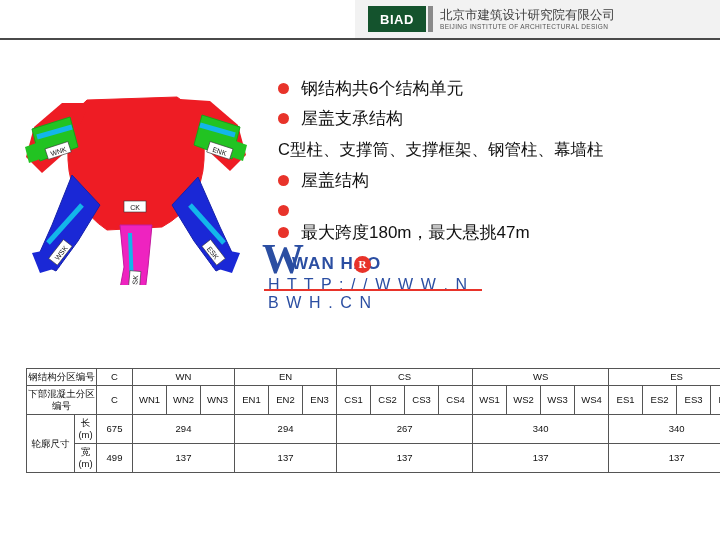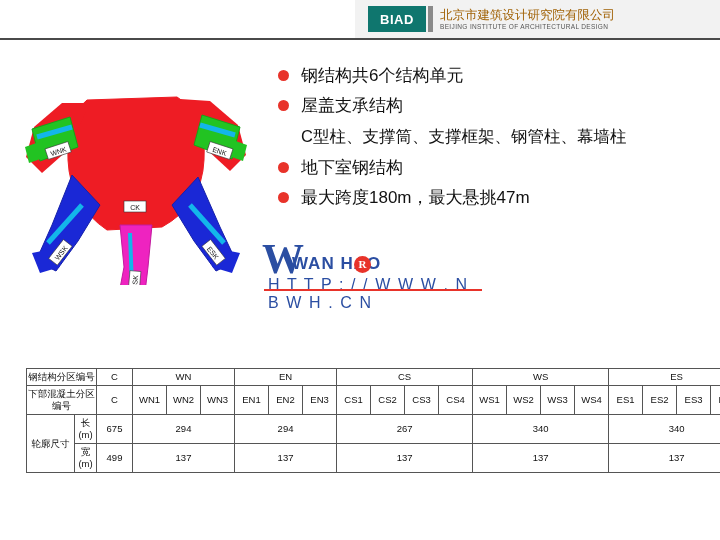--- a/index.html
+++ b/index.html
@@ -30,21 +30,21 @@
     width: 365px;
     height: 38px;
     background: #f2f2f2;
   }
   .biad-logo {
     position: absolute;
     top: 6px;
     left: 368px;
     width: 58px;
     height: 26px;
-    background: #0f766e;
+    background: #14532d;
     color: #ffffff;
     font-size: 13px;
     font-weight: bold;
     letter-spacing: 0.5px;
     display: flex;
     align-items: center;
     justify-content: center;
     font-family: "Liberation Sans", sans-serif;
   }
   .biad-bar {
@@ -53,21 +53,21 @@
     left: 428px;
     width: 5px;
     height: 26px;
     background: #8a8a8a;
   }
   .biad-cn {
     position: absolute;
     top: 7px;
     left: 440px;
     font-size: 12.5px;
-    color: #a16207;
+    color: #404040;
     font-family: "Liberation Sans", sans-serif;
     white-space: nowrap;
   }
   .biad-en {
     position: absolute;
     top: 23px;
     left: 440px;
     font-size: 6.5px;
     color: #555555;
     letter-spacing: 0.35px;
@@ -89,21 +89,21 @@
     top: 55px;
     left: 12px;
     width: 250px;
     height: 230px;
   }
   .figure svg { display: block; }
 
   
   .bullets {
     position: absolute;
-    top: 63px;
+    top: 76px;
     left: 278px;
     width: 430px;
   }
   .bullet-row {
     display: flex;
     align-items: flex-start;
     margin-bottom: 4px;
   }
   .dot {
     width: 11px;
@@ -114,21 +114,20 @@
     margin-right: 12px;
     flex: 0 0 auto;
   }
   .btext {
     font-size: 17px;
     color: #111111;
     line-height: 26px;
     font-family: "Liberation Sans", sans-serif;
   }
   .sub-row {
-    margin-left: 23px;
     margin-bottom: 6px;
   }
   .sub-row .btext { font-size: 16.5px; }
 
   
   .watermark {
     position: absolute;
     top: 238px;
     left: 262px;
     width: 220px;
@@ -279,25 +278,28 @@
 
   <div class="bullet-row">
     <div class="dot"></div>
     <div class="btext">屋盖支承结构</div>
   </div>
 
   <div class="sub-row">
     <div class="btext">C型柱、支撑筒、支撑框架、钢管柱、幕墙柱</div>
   </div>
 
-
-
-  <div class="bullet-row">
-    <div class="dot"></div>
-    <div class="btext">地下室钢结构</div>
+  <div class="bullet-row">
+    <div class="dot"></div>
+    <div class="btext">屋盖结构</div>
+  </div>
+
+
+  <div class="bullet-row">
+    <div class="dot"></div>
   </div>
 
   <div class="bullet-row">
     <div class="dot"></div>
     <div class="btext">最大跨度180m，最大悬挑47m</div>
   </div>
 
 
 </div>
 

